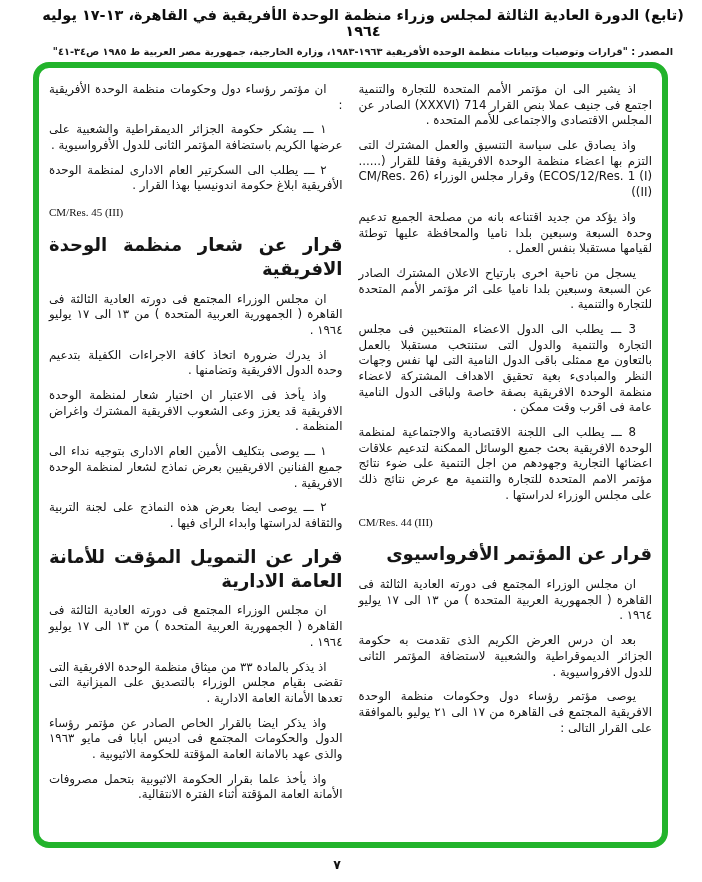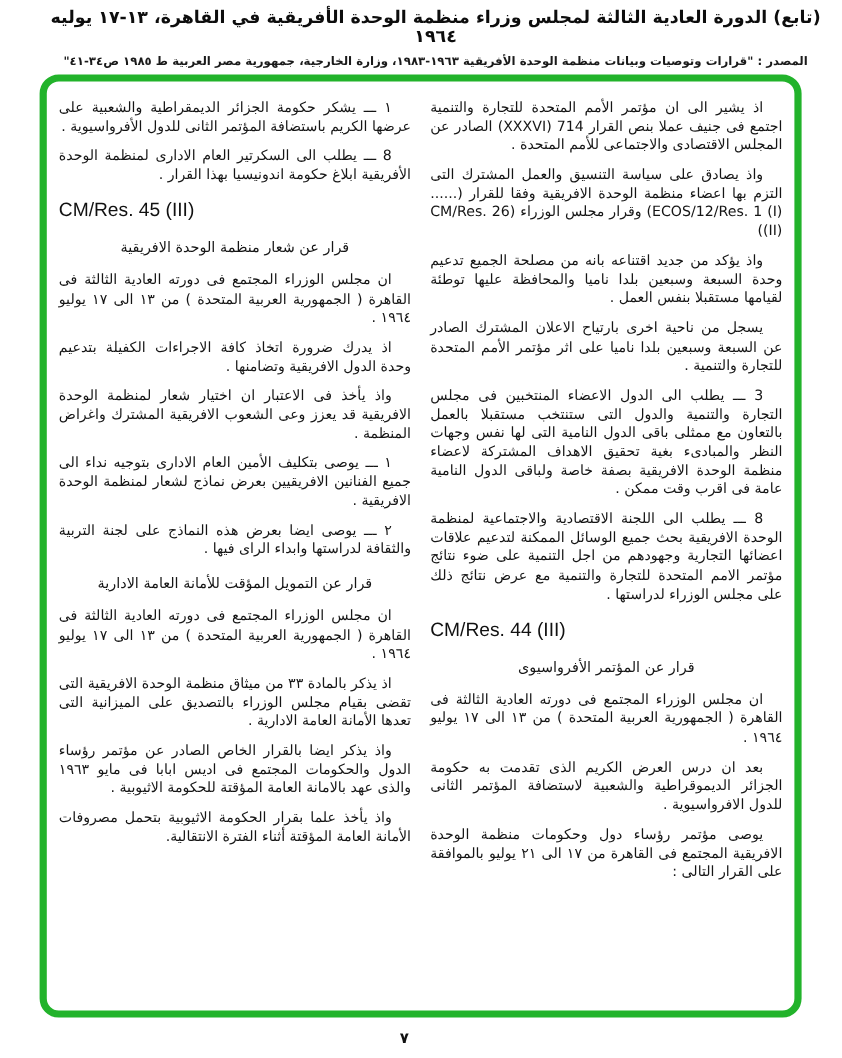--- a/index.html
+++ b/index.html
@@ -36,27 +36,27 @@
     flex:1;min-width:0;
     direction:rtl;
     text-align:justify;
     font-size:11.8px;line-height:1.33;
   }
   .para{
     margin:0 0 9px 0;
     text-indent:16px;
   }
   .heading{
-    font-size:12px;font-weight:normal;text-align:center;
+    font-size:18px;font-weight:bold;
     margin:13px 0 11px 0;text-indent:0;
   }
   .ref{
     direction:ltr;text-align:left;
-    font-family:Liberation Sans, sans-serif;
-    font-size:16px;color:#111;
+    font-family:Liberation Serif, serif;
+    font-size:11px;color:#111;
     margin:11px 0 4px 0;
   }
   .page-number{
     position:absolute;bottom:10px;left:0;right:28px;
     text-align:center;
     font-size:12.5px;font-weight:bold;color:#111;
   }
 </style>
 </head>
 <body>
@@ -76,22 +76,23 @@
     <p class="para">3 ـــ يطلب الى الدول الاعضاء المنتخبين فى مجلس التجارة والتنمية والدول التى ستنتخب مستقبلا بالعمل بالتعاون مع ممثلى باقى الدول النامية التى لها نفس وجهات النظر والمبادىء بغية تحقيق الاهداف المشتركة لاعضاء منظمة الوحدة الافريقية بصفة خاصة ولباقى الدول النامية عامة فى اقرب وقت ممكن .</p>
     <p class="para">8 ـــ يطلب الى اللجنة الاقتصادية والاجتماعية لمنظمة الوحدة الافريقية بحث جميع الوسائل الممكنة لتدعيم علاقات اعضائها التجارية وجهودهم من اجل التنمية على ضوء نتائج مؤتمر الامم المتحدة للتجارة والتنمية مع عرض نتائج ذلك على مجلس الوزراء لدراستها .</p>
     <div class="ref">CM/Res. 44 (III)</div>
     <h3 class="heading">قرار عن المؤتمر الأفرواسيوى</h3>
     <p class="para">ان مجلس الوزراء المجتمع فى دورته العادية الثالثة فى القاهرة ( الجمهورية العربية المتحدة ) من ١٣ الى ١٧ يوليو ١٩٦٤ .</p>
     <p class="para">بعد ان درس العرض الكريم الذى تقدمت به حكومة الجزائر الديموقراطية والشعبية لاستضافة المؤتمر الثانى للدول الافرواسيوية .</p>
     <p class="para">يوصى مؤتمر رؤساء دول وحكومات منظمة الوحدة الافريقية المجتمع فى القاهرة من ١٧ الى ٢١ يوليو بالموافقة على القرار التالى :</p>
   </div>
 
   <div class="col">
+    <p class="para">ان مؤتمر رؤساء دول وحكومات منظمة الوحدة الأفريقية :</p>
     <p class="para">١ ـــ يشكر حكومة الجزائر الديمقراطية والشعبية على عرضها الكريم باستضافة المؤتمر الثانى للدول الأفرواسيوية .</p>
-    <p class="para">8 ـــ يطلب الى السكرتير العام الادارى لمنظمة الوحدة الأفريقية ابلاغ حكومة اندونيسيا بهذا القرار .</p>
+    <p class="para">٢ ـــ يطلب الى السكرتير العام الادارى لمنظمة الوحدة الأفريقية ابلاغ حكومة اندونيسيا بهذا القرار .</p>
     <div class="ref">CM/Res. 45 (III)</div>
     <h3 class="heading">قرار عن شعار منظمة الوحدة الافريقية</h3>
     <p class="para">ان مجلس الوزراء المجتمع فى دورته العادية الثالثة فى القاهرة ( الجمهورية العربية المتحدة ) من ١٣ الى ١٧ يوليو ١٩٦٤ .</p>
     <p class="para">اذ يدرك ضرورة اتخاذ كافة الاجراءات الكفيلة بتدعيم وحدة الدول الافريقية وتضامنها .</p>
     <p class="para">واذ يأخذ فى الاعتبار ان اختيار شعار لمنظمة الوحدة الافريقية قد يعزز وعى الشعوب الافريقية المشترك واغراض المنظمة .</p>
     <p class="para">١ ـــ يوصى بتكليف الأمين العام الادارى بتوجيه نداء الى جميع الفنانين الافريقيين بعرض نماذج لشعار لمنظمة الوحدة الافريقية .</p>
     <p class="para">٢ ـــ يوصى ايضا بعرض هذه النماذج على لجنة التربية والثقافة لدراستها وابداء الراى فيها .</p>
     <h3 class="heading">قرار عن التمويل المؤقت للأمانة العامة الادارية</h3>
     <p class="para">ان مجلس الوزراء المجتمع فى دورته العادية الثالثة فى القاهرة ( الجمهورية العربية المتحدة ) من ١٣ الى ١٧ يوليو ١٩٦٤ .</p>
     <p class="para">اذ يذكر بالمادة ٣٣ من ميثاق منظمة الوحدة الافريقية التى تقضى بقيام مجلس الوزراء بالتصديق على الميزانية التى تعدها الأمانة العامة الادارية .</p>

